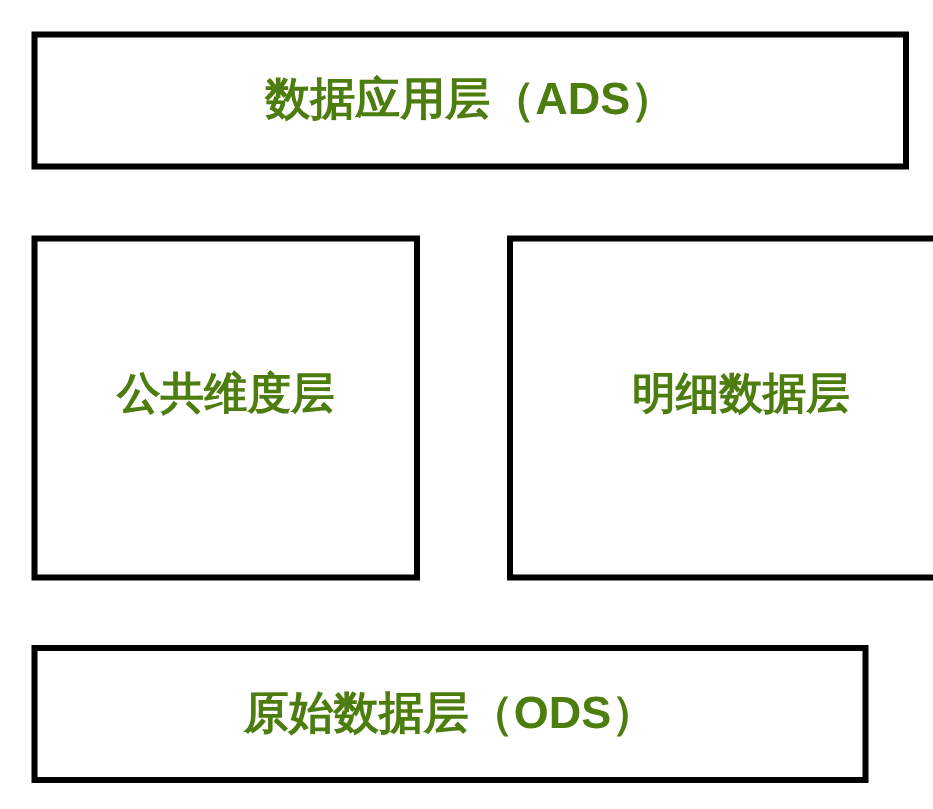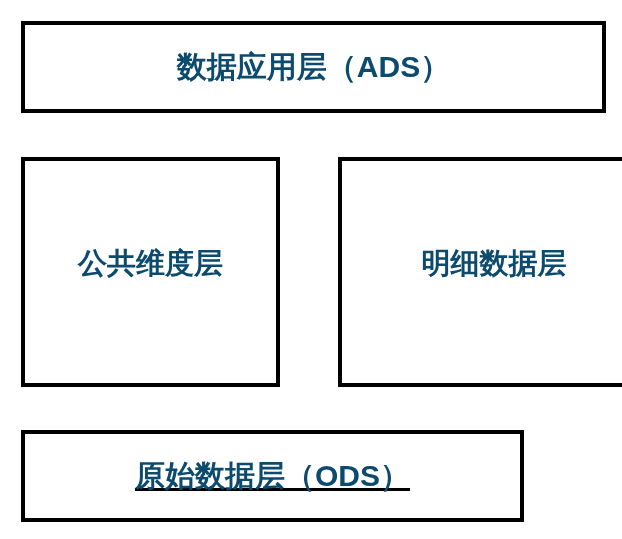--- a/index.html
+++ b/index.html
@@ -50,31 +50,30 @@
   #box-dwd {
     left: 338px;
     top: 157px;
     width: 312px;
     height: 230px;
   }
   
   #box-ods {
     left: 21px;
     top: 430px;
-    width: 503px;
+    width: 558px;
     height: 92px;
-    text-decoration: underline;
   }
   .layer-label {
     font-size: 30px;
     font-weight: bold;
     line-height: 1.22;
     letter-spacing: 0px;
     white-space: nowrap;
-    color: #0c4a6e;
+    color: #4d7c0f;
   }
   .layer-label.two-line {
     font-size: 29px;
     line-height: 1.3;
   }
   
   #box-dim .label-stack,
   #box-dwd .label-stack {
     position: relative;
     top: -8px;

